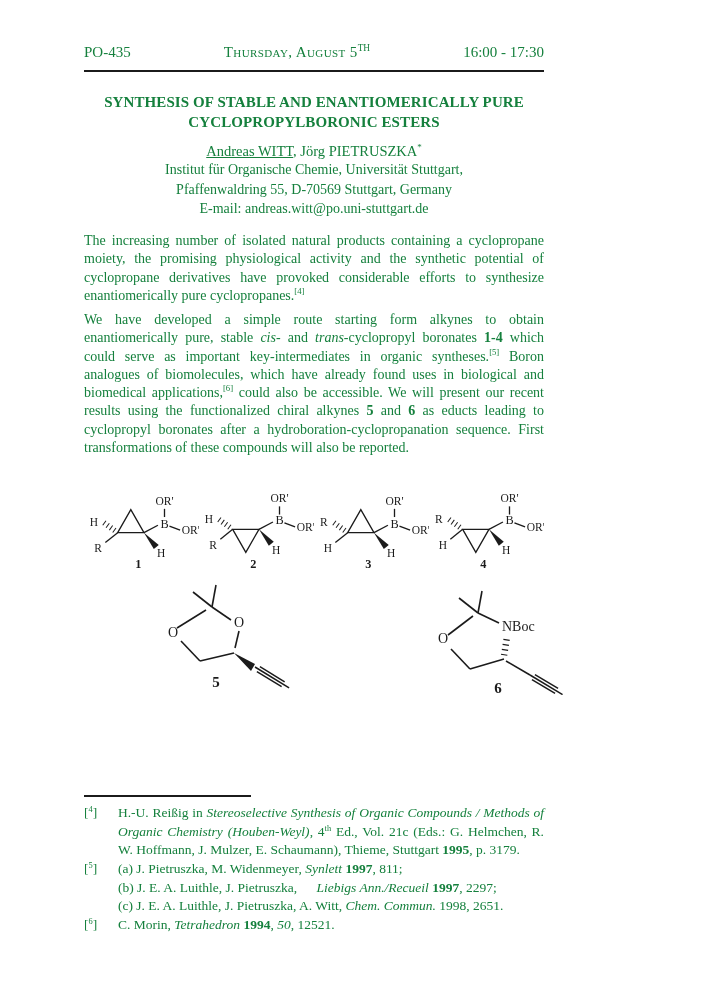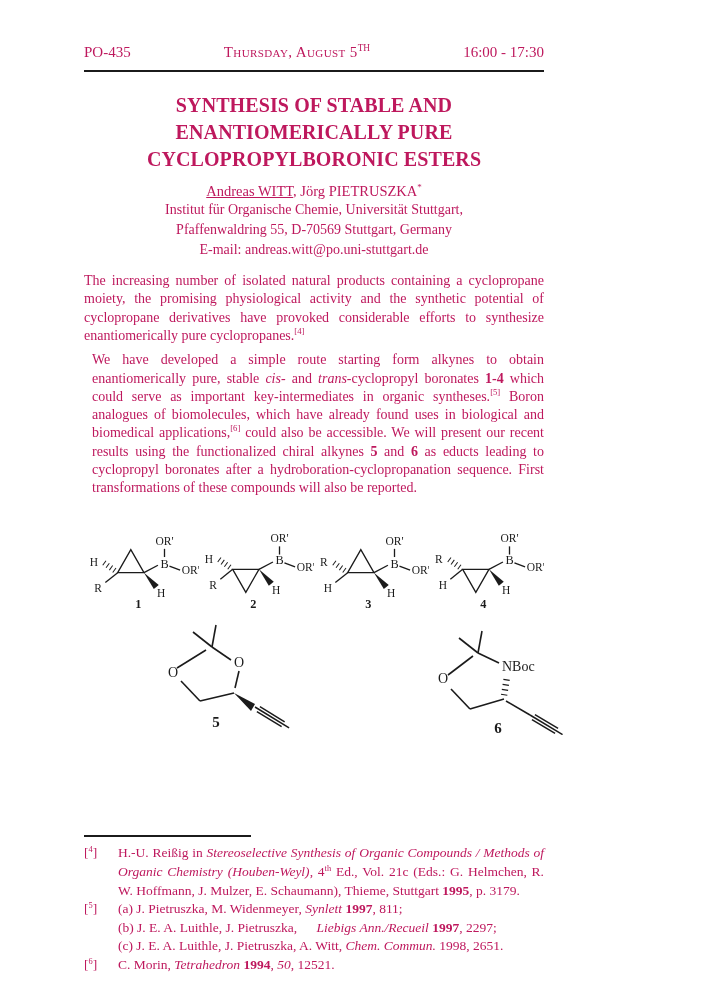--- a/index.html
+++ b/index.html
@@ -1,35 +1,35 @@
 <!DOCTYPE html>
 <html><head>
 <meta charset="utf-8">
 <style>
   html,body { margin:0; padding:0; background:#ffffff; }
   .page {
     width:600px; height:996px; box-sizing:border-box;
-    background:#ffffff; color:#be185d;
+    background:#ffffff; color:#15803d;
     font-family:"Liberation Serif", serif;
     padding:44px 56px 0 84px; position:relative; overflow:hidden;
   }
   sup { font-size:0.62em; line-height:0; }
   
   .head {
     display:flex; justify-content:space-between; align-items:baseline;
     font-size:15px; border-bottom:2px solid #1b1b1b; padding-bottom:9px;
   }
   .head .day { font-variant:small-caps; letter-spacing:0.4px;margin-top:48px; }
   
-  .title { margin-top:20px; text-align:center; font-weight:bold; font-size:20px; line-height:1.34; letter-spacing:0.1px; }
+  .title { margin-top:20px; text-align:center; font-weight:bold; font-size:15px; line-height:1.34; letter-spacing:0.1px; }
   .authors { margin-top:11px; text-align:center; font-size:14.5px; }
   .affil { text-align:center; font-size:14px; line-height:1.4; }
   
   .para { margin-top:13px; font-size:14px; line-height:1.305; text-align:justify; }
-  .para.second { margin-top:6px;margin-left:8px; }
+  .para.second { margin-top:6px; }
   
   .figures { margin-top:30px; height:242px; position:relative; }
   .figrow1 { display:flex; justify-content:space-between; }
   .figrow2 { position:relative; height:150px; }
   .figrow2 .s5 { position:absolute; left:58px; top:2px; }
   .figrow2 .s6 { position:absolute; left:330px; top:8px; }
   svg { display:block; }
   svg text { font-family:"Liberation Serif", serif; font-size:14px; fill:#1b1b1b; }
   svg text.bsym { font-size:15px; }
   svg text.num { font-size:15px; font-weight:bold; }

